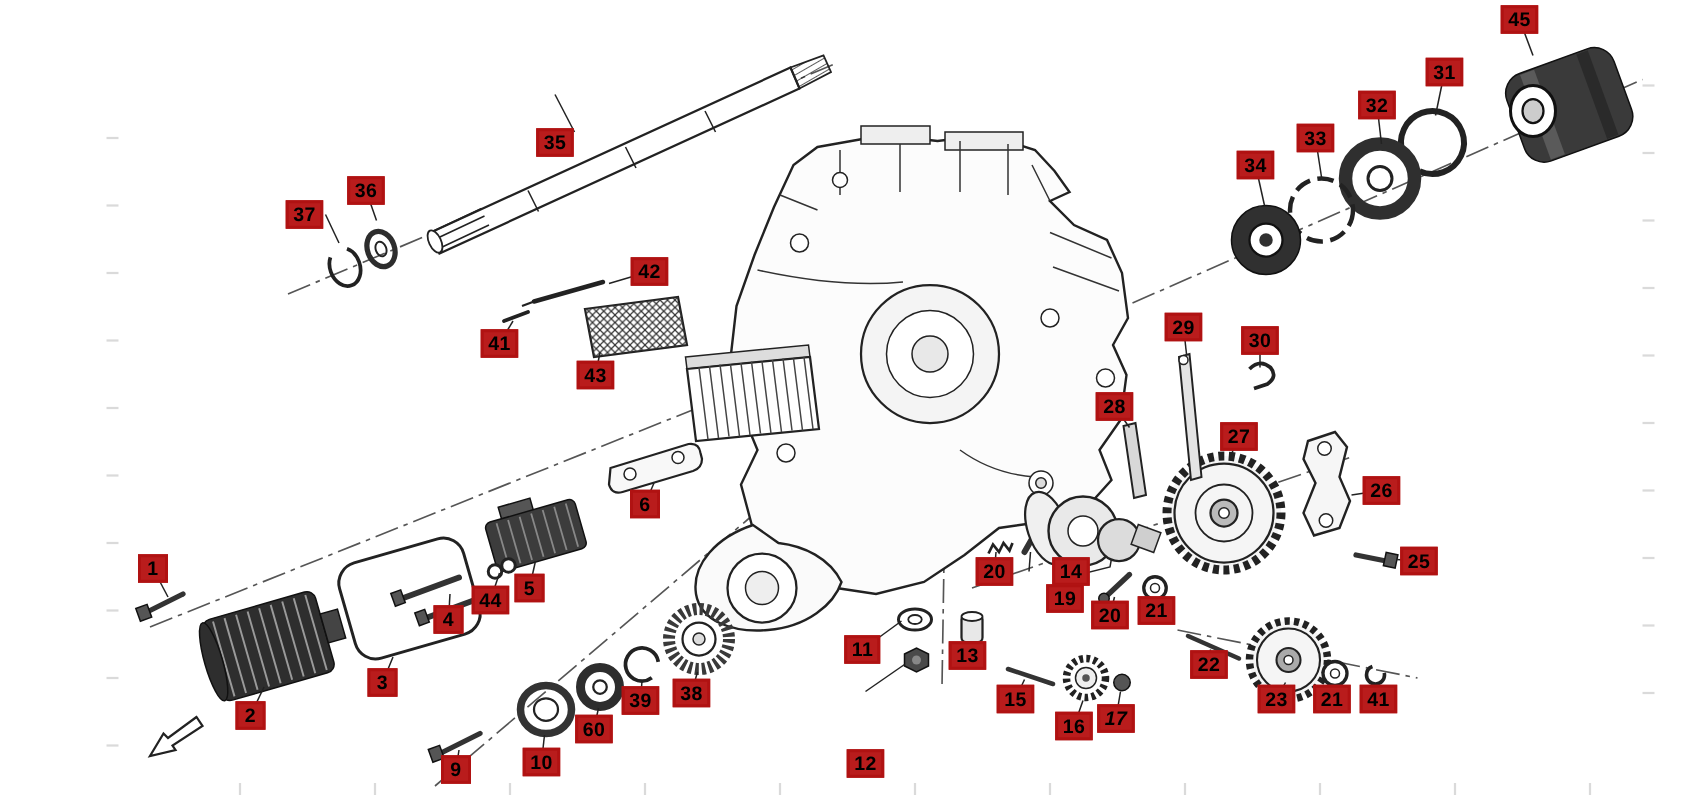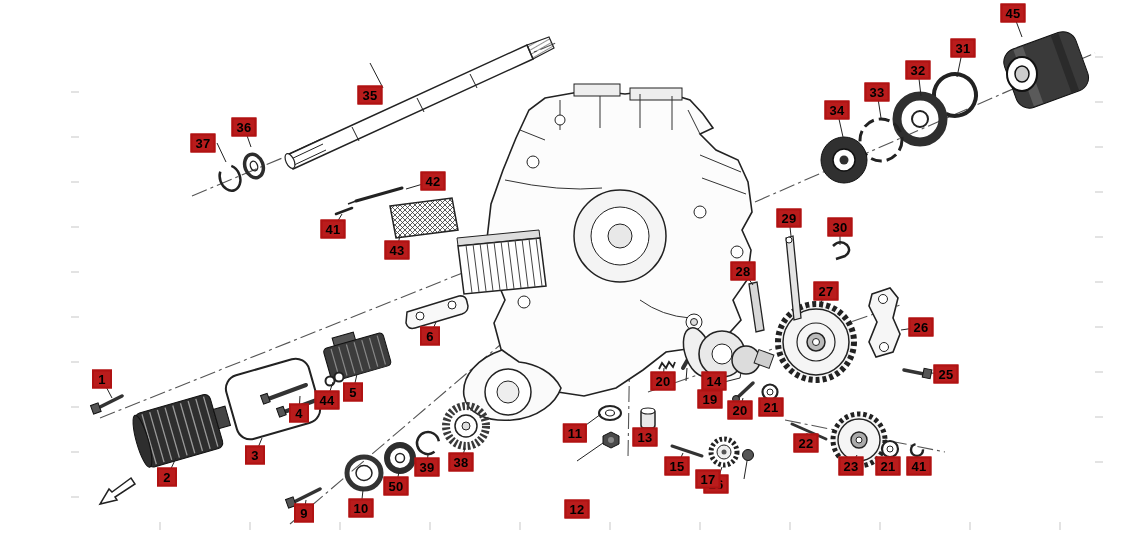--- a/index.html
+++ b/index.html
@@ -361,29 +361,29 @@
 <div id="labels-layer">
       <div class="part-label" style="left: 102px; top: 379px;">1</div>
       <div class="part-label" style="left: 167px; top: 477px;">2</div>
       <div class="part-label" style="left: 255px; top: 455px;">3</div>
       <div class="part-label" style="left: 299px; top: 413px;">4</div>
       <div class="part-label" style="left: 327px; top: 400px;">44</div>
       <div class="part-label" style="left: 353px; top: 392px;">5</div>
       <div class="part-label" style="left: 430px; top: 336px;">6</div>
       <div class="part-label" style="left: 304px; top: 513px;">9</div>
       <div class="part-label" style="left: 361px; top: 508px;">10</div>
-      <div class="part-label" style="left: 396px; top: 486px;">50</div>
+      <div class="part-label" style="left: 396px; top: 486px;">60</div>
       <div class="part-label" style="left: 427px; top: 467px;">39</div>
       <div class="part-label" style="left: 461px; top: 462px;">38</div>
       <div class="part-label" style="left: 575px; top: 433px;">11</div>
       <div class="part-label" style="left: 577px; top: 461px; margin-top: 48px;">12</div>
       <div class="part-label" style="left: 645px; top: 437px;">13</div>
       <div class="part-label" style="left: 677px; top: 466px;">15</div>
       <div class="part-label" style="left: 716px; top: 484px;">16</div>
-      <div class="part-label" style="left: 708px; top: 479px;">17</div>
+      <div class="part-label" style="left: 744px; top: 479px; font-style: italic;">17</div>
       <div class="part-label" style="left: 663px; top: 381px;">20</div>
       <div class="part-label" style="left: 686px; top: 381px; margin-left: 28px;">14</div>
       <div class="part-label" style="left: 710px; top: 399px;">19</div>
       <div class="part-label" style="left: 740px; top: 410px;">20</div>
       <div class="part-label" style="left: 771px; top: 407px;">21</div>
       <div class="part-label" style="left: 806px; top: 443px;">22</div>
       <div class="part-label" style="left: 851px; top: 466px;">23</div>
       <div class="part-label" style="left: 888px; top: 466px;">21</div>
       <div class="part-label" style="left: 919px; top: 466px;">41</div>
       <div class="part-label" style="left: 946px; top: 374px;">25</div>

